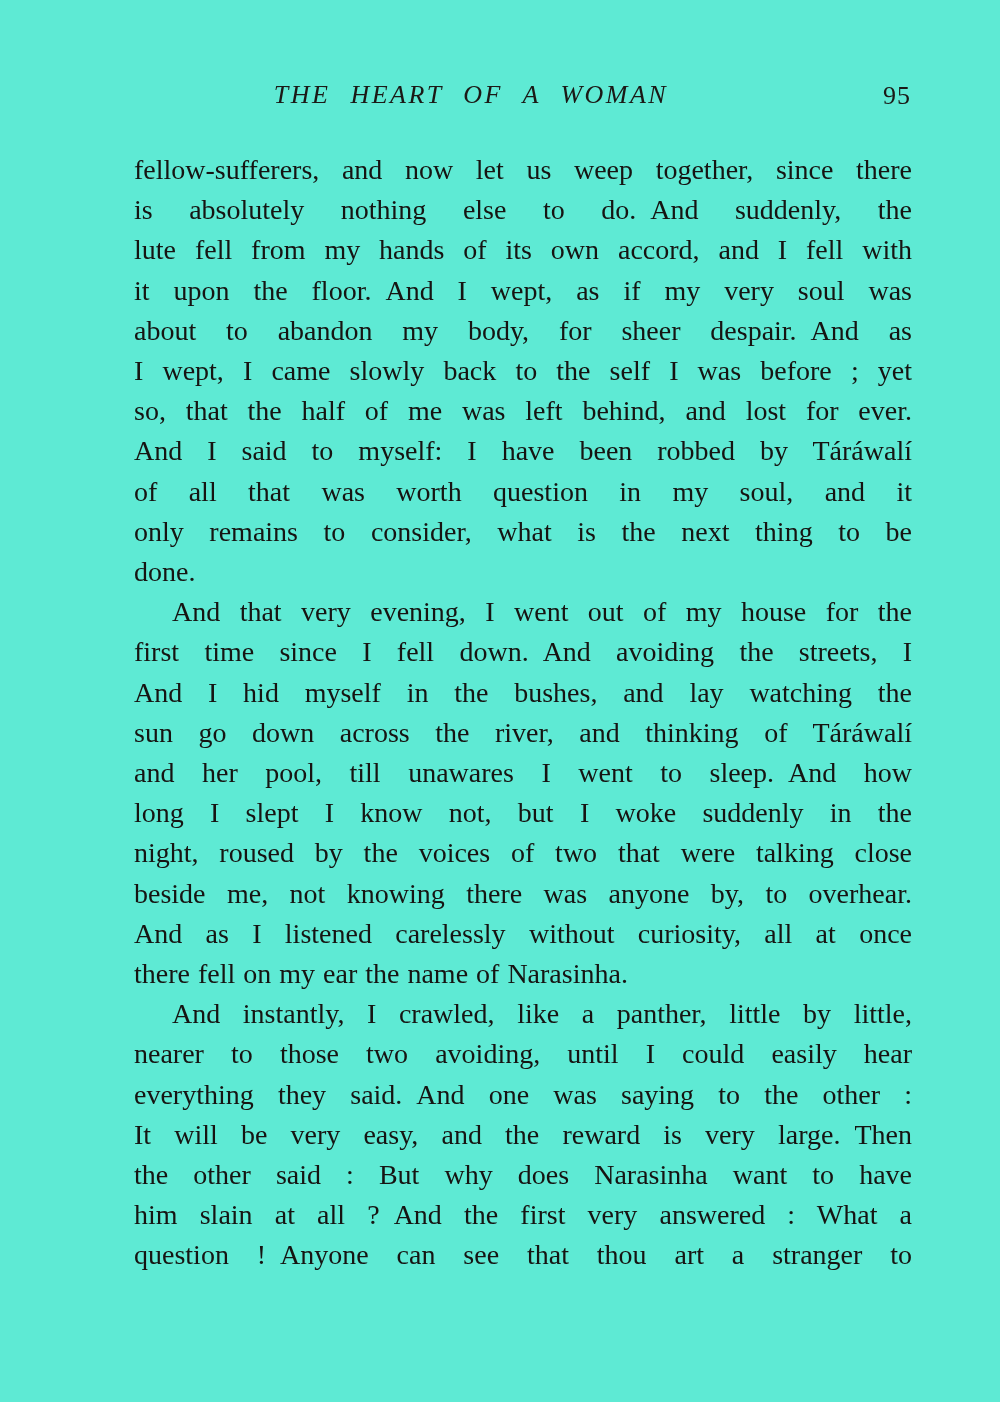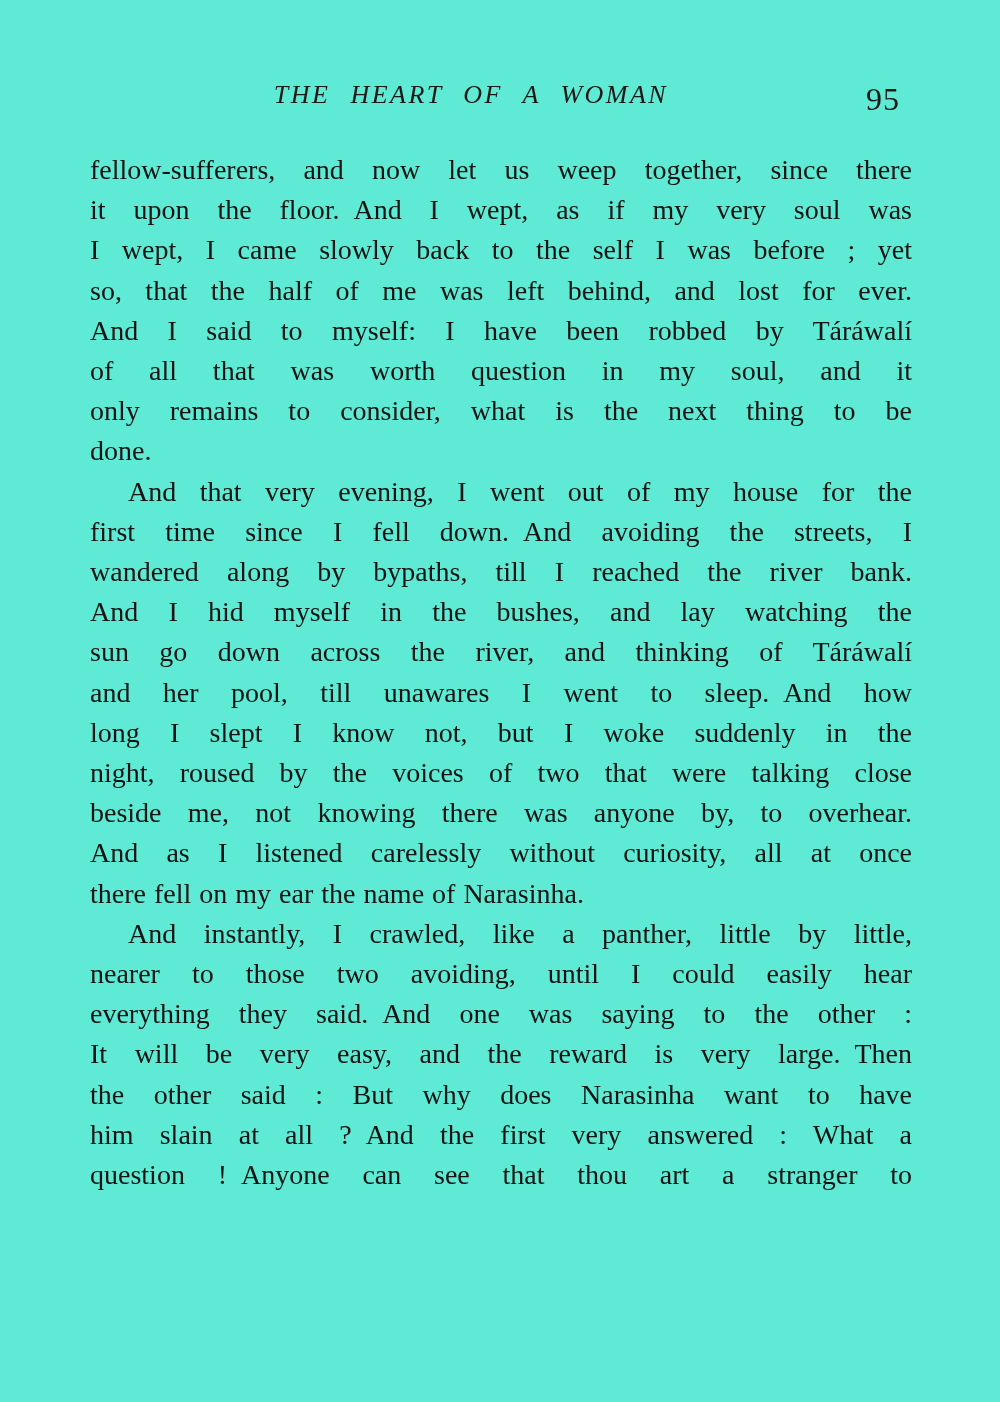--- a/index.html
+++ b/index.html
@@ -29,41 +29,42 @@
     font-style: italic;
     font-weight: 400;
     font-size: 26px;
     letter-spacing: 2.5px;
     word-spacing: 11px;
     color: #1b1916;
     padding-right: 60px; 
   }
   .folio {
     position: absolute;
-    right: 12px;
+    right: 1px;
     top: 1px;
-    font-size: 32px;
+    font-size: 26px;
     letter-spacing: 1px;
     font-style: normal;
     color: #1b1916;
   }
   .body-text {
     position: absolute;
     left: 90px;
     top: 150px;
     width: 822px;
     font-size: 28px;
     line-height: 40.2px;
     word-spacing: 1px;
   }
   .line {
     text-align: justify;
     text-align-last: justify;
     -moz-text-align-last: justify;
     white-space: normal;
+    margin-left: 44px;
   }
   .line.para-end {
     text-align: center;
     text-align-last: left;
     -moz-text-align-last: left;
   }
   .line.indent {
     text-indent: 38px;
   }
 </style>
@@ -72,30 +73,32 @@
 
 <div class="page">
 
   <div class="running-head">
     <div class="head-title">THE HEART OF A WOMAN</div>
     <div class="folio">95</div>
   </div>
 
   <div class="body-text">
     <div class="line">fellow-sufferers, and now let us weep together, since there</div>
+    <div class="line">is absolutely nothing else to do. And suddenly, the</div>
+    <div class="line">lute fell from my hands of its own accord, and I fell with</div>
     <div class="line">it upon the floor. And I wept, as if my very soul was</div>
+    <div class="line">about to abandon my body, for sheer despair. And as</div>
     <div class="line">I wept, I came slowly back to the self I was before ; yet</div>
     <div class="line">so, that the half of me was left behind, and lost for ever.</div>
     <div class="line">And I said to myself: I have been robbed by Táráwalí</div>
     <div class="line">of all that was worth question in my soul, and it</div>
     <div class="line">only remains to consider, what is the next thing to be</div>
     <div class="line para-end">done.</div>
     <div class="line indent">And that very evening, I went out of my house for the</div>
     <div class="line">first time since I fell down. And avoiding the streets, I</div>
-    <div class="line">wandered along by bypaths, till I reached the river bank.</div>
     <div class="line">And I hid myself in the bushes, and lay watching the</div>
     <div class="line">sun go down across the river, and thinking of Táráwalí</div>
     <div class="line">and her pool, till unawares I went to sleep. And how</div>
     <div class="line">long I slept I know not, but I woke suddenly in the</div>
     <div class="line">night, roused by the voices of two that were talking close</div>
     <div class="line">beside me, not knowing there was anyone by, to overhear.</div>
     <div class="line">And as I listened carelessly without curiosity, all at once</div>
     <div class="line para-end">there fell on my ear the name of Narasinha.</div>
     <div class="line indent">And instantly, I crawled, like a panther, little by little,</div>
     <div class="line">nearer to those two avoiding, until I could easily hear</div>

